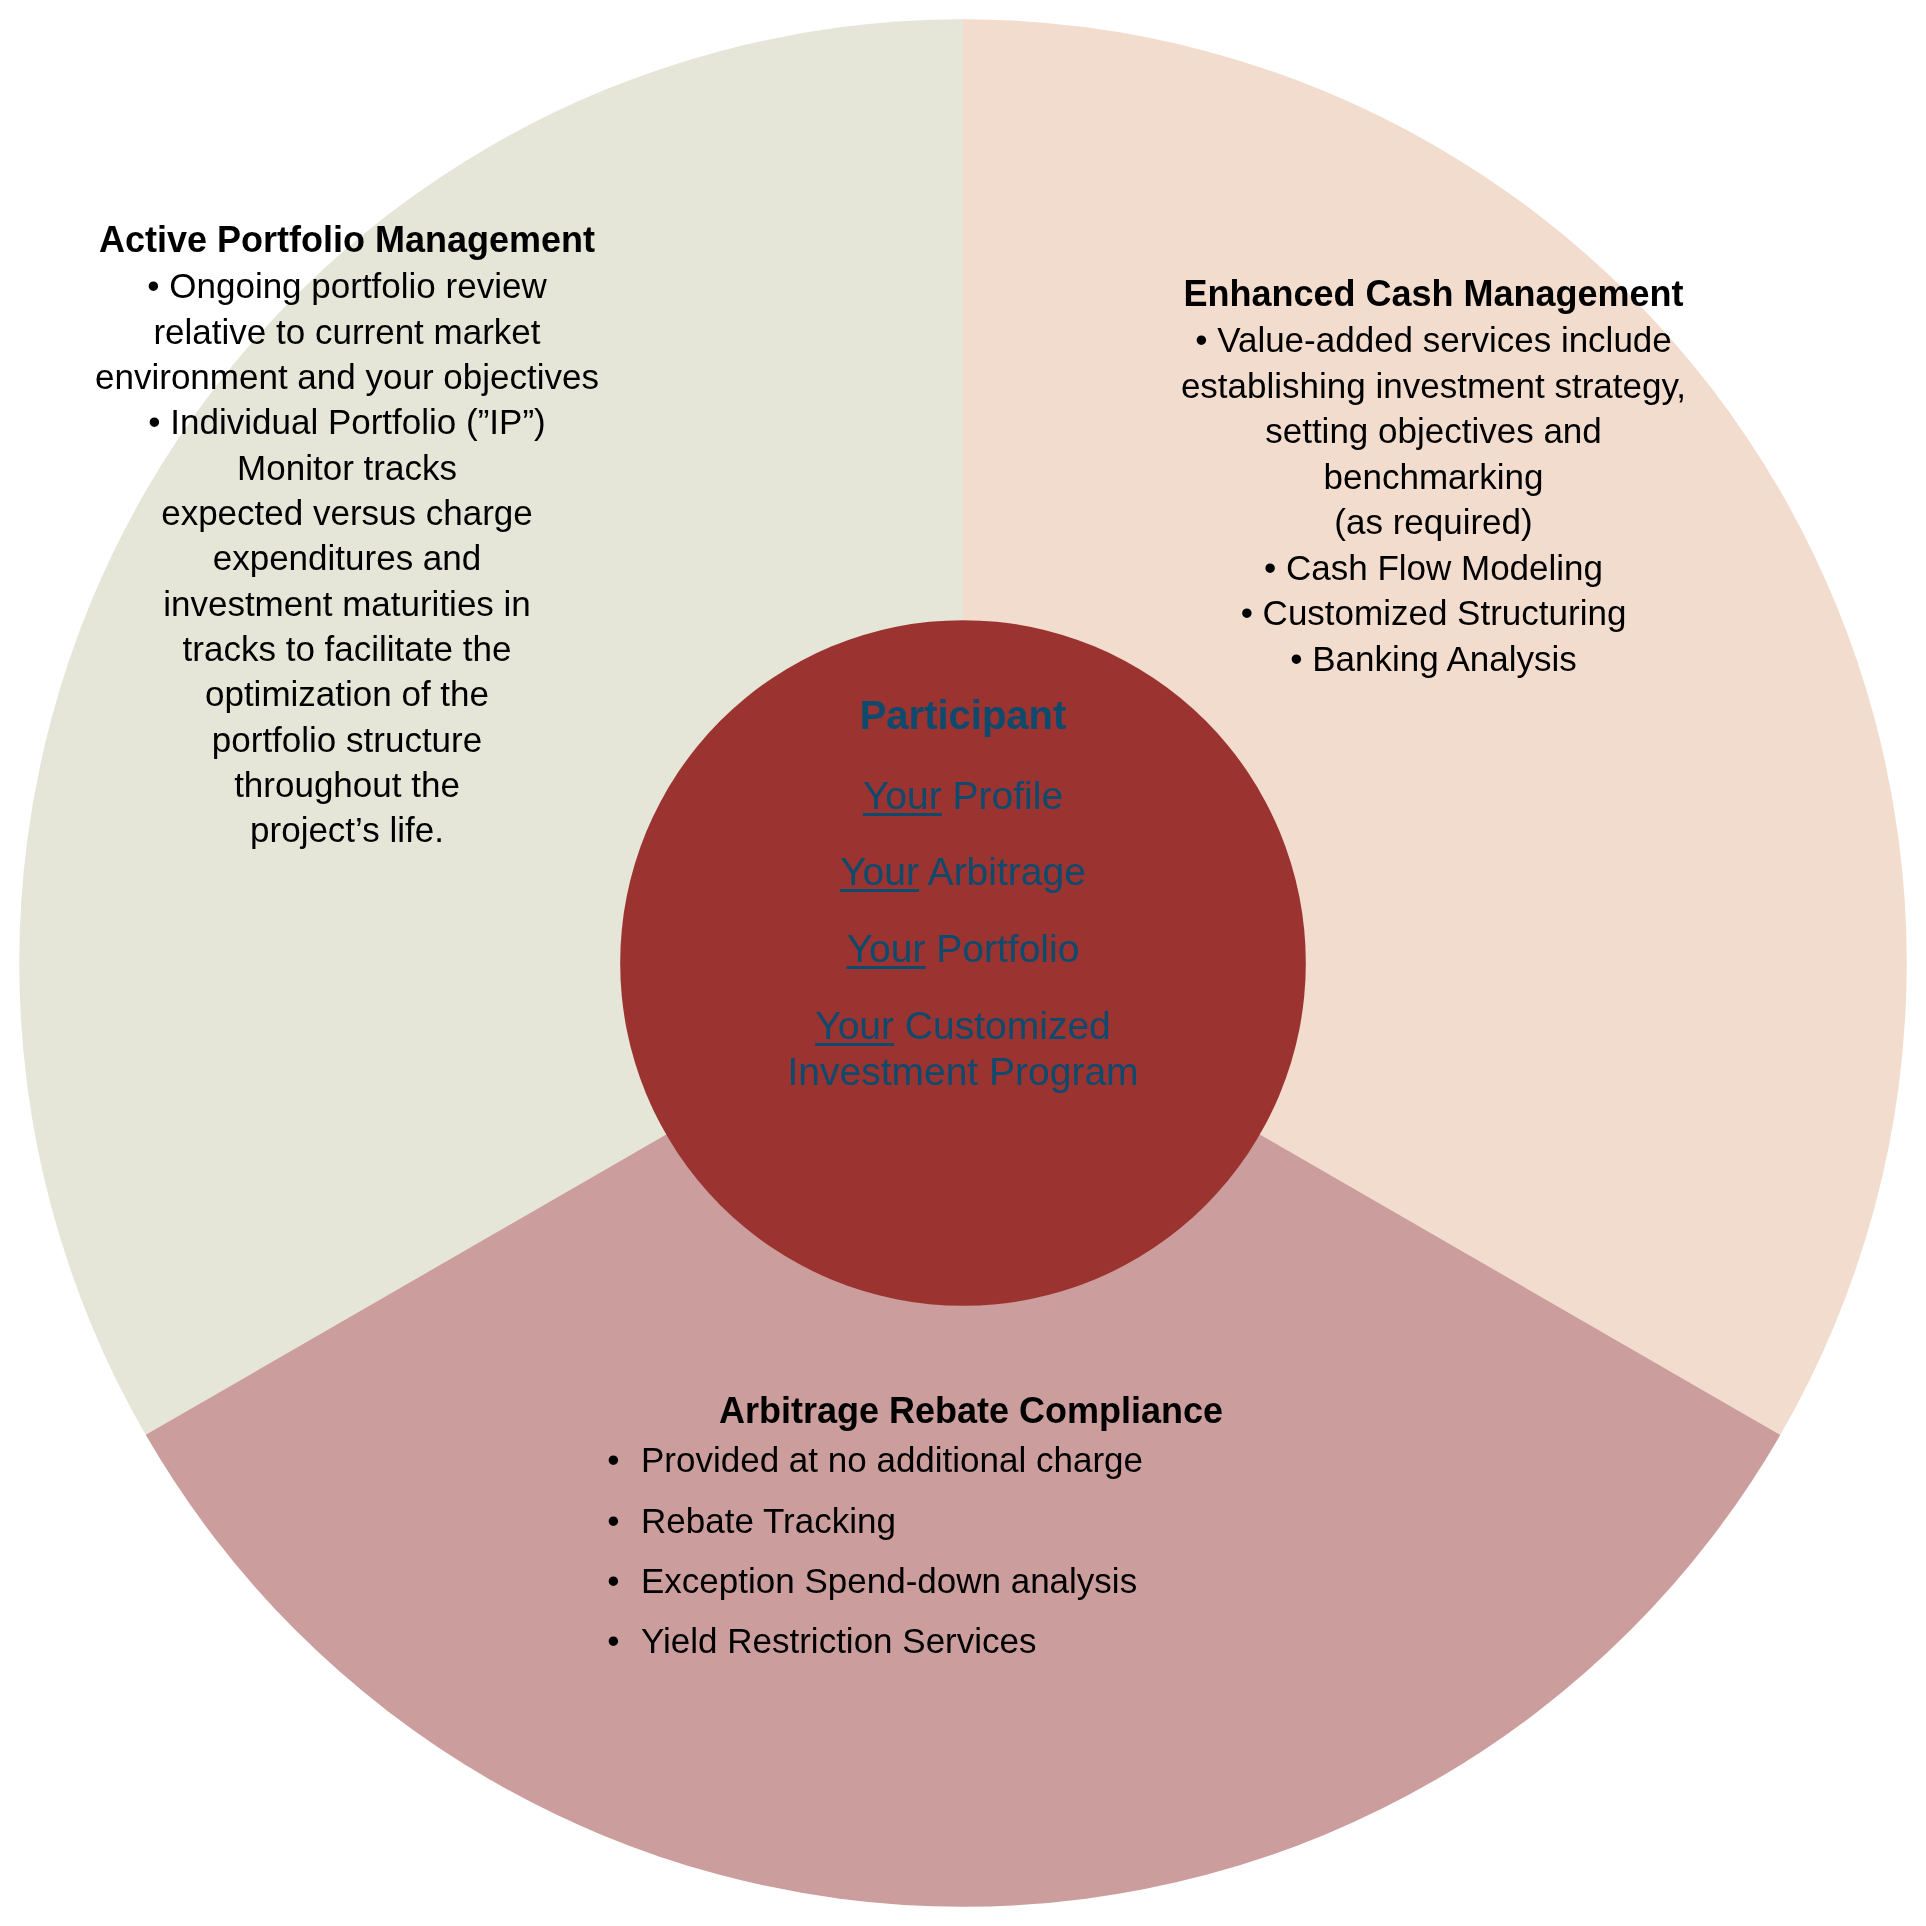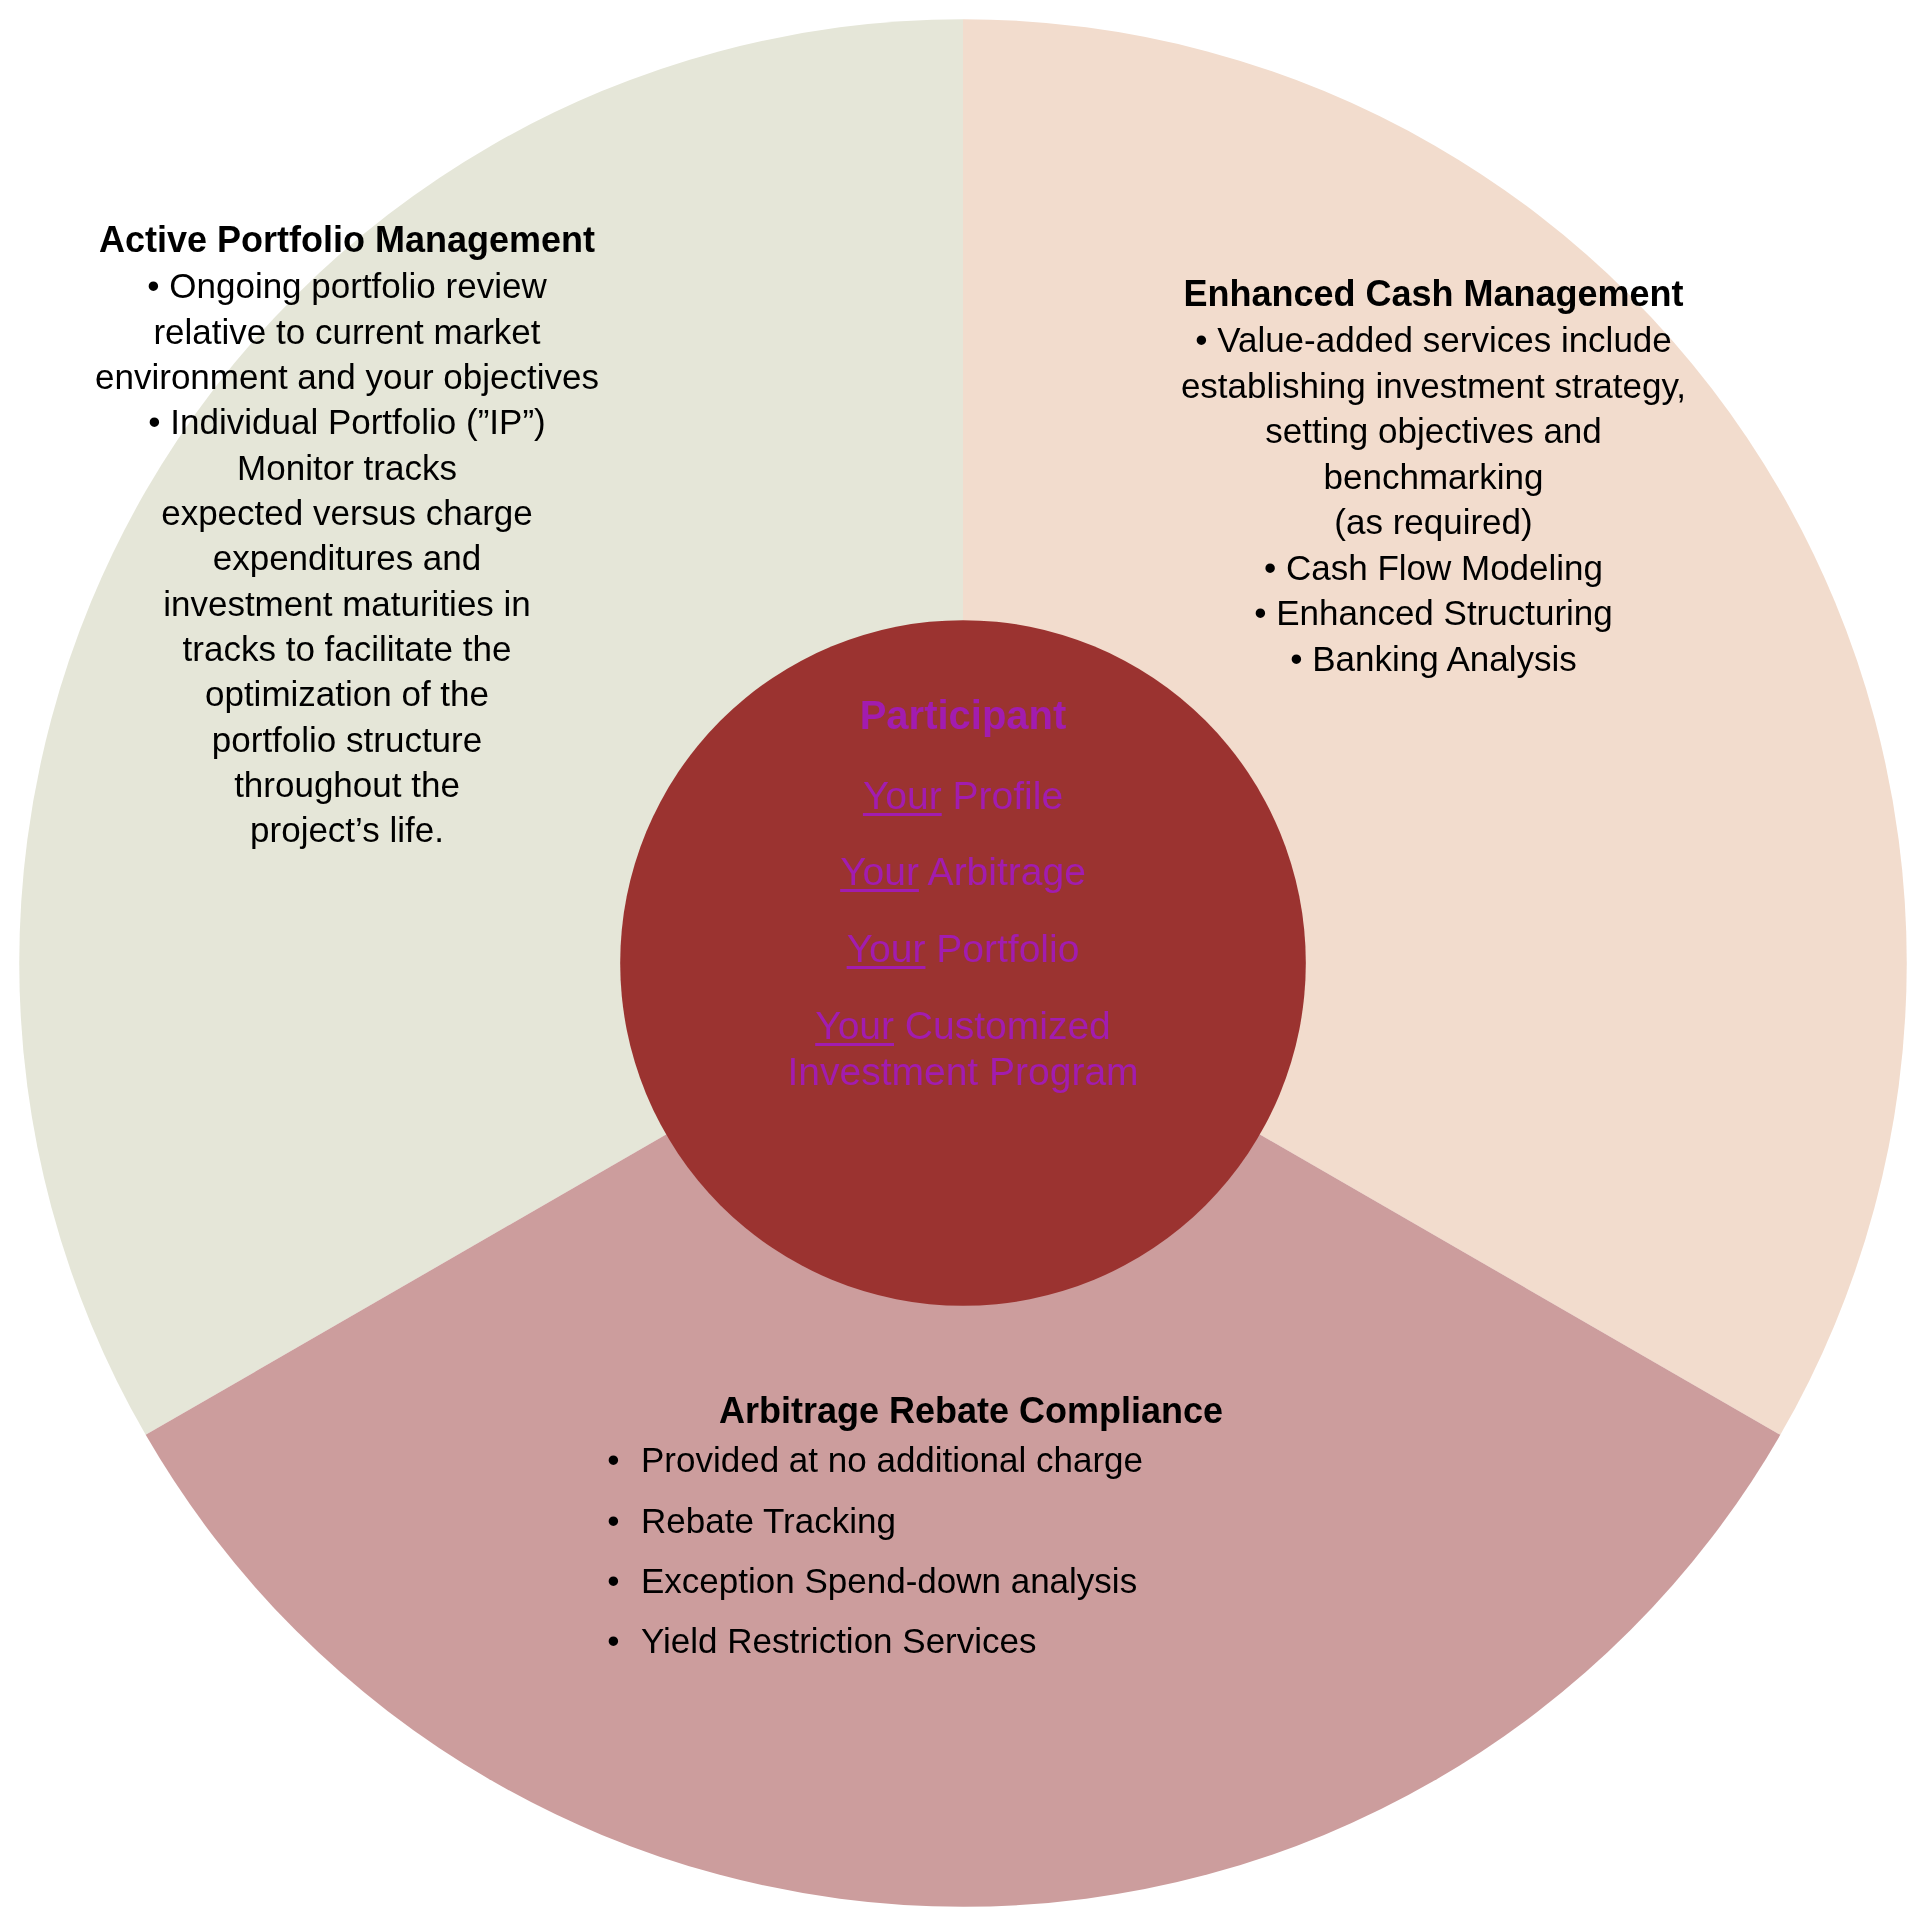--- a/index.html
+++ b/index.html
@@ -207,36 +207,36 @@
     <div class="panel-title">Enhanced Cash Management</div>
     <ul class="bullet-list">
       <li class="plain">•  Value-added services include</li>
       <li class="plain">establishing investment strategy,</li>
       <li class="plain">setting objectives and</li>
       <li class="plain">benchmarking</li>
       <li class="plain">(as required)</li>
     </ul>
     <ul class="sub-list">
       <li>•  Cash Flow Modeling</li>
-      <li>•  Enhanced Structuring</li>
+      <li>•  Customized Structuring</li>
       <li>•  Banking Analysis</li>
     </ul>
   </div>
 
   <div class="panel" id="panel-arbitrage">
     <div class="panel-title">Arbitrage Rebate Compliance</div>
     <ul class="bullet-list">
       <li>Provided at no additional charge</li>
       <li>Rebate Tracking</li>
       <li>Exception Spend-down analysis</li>
       <li>Yield Restriction Services</li>
     </ul>
   </div>
 
-  <div id="hub" style="color: #a21caf;">
+  <div id="hub" style="color: #0c4a6e;">
     <div id="hub-title">Participant</div>
 
     <div class="hub-line">
       <span class="hub-emph">Your</span><span> Profile</span>
     </div>
 
     <div class="hub-line">
       <span class="hub-emph">Your</span><span> Arbitrage</span>
     </div>
 

